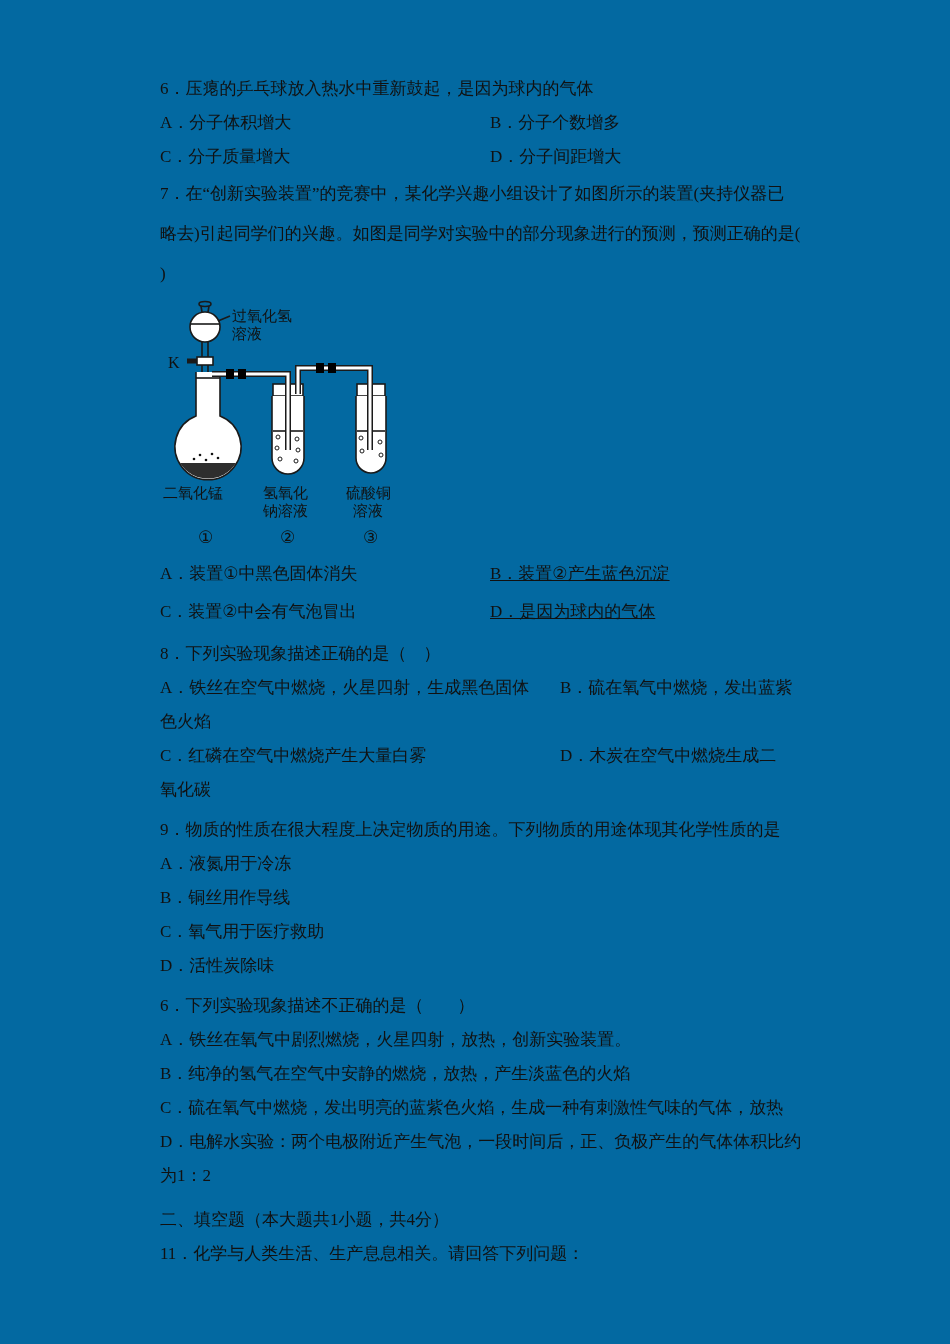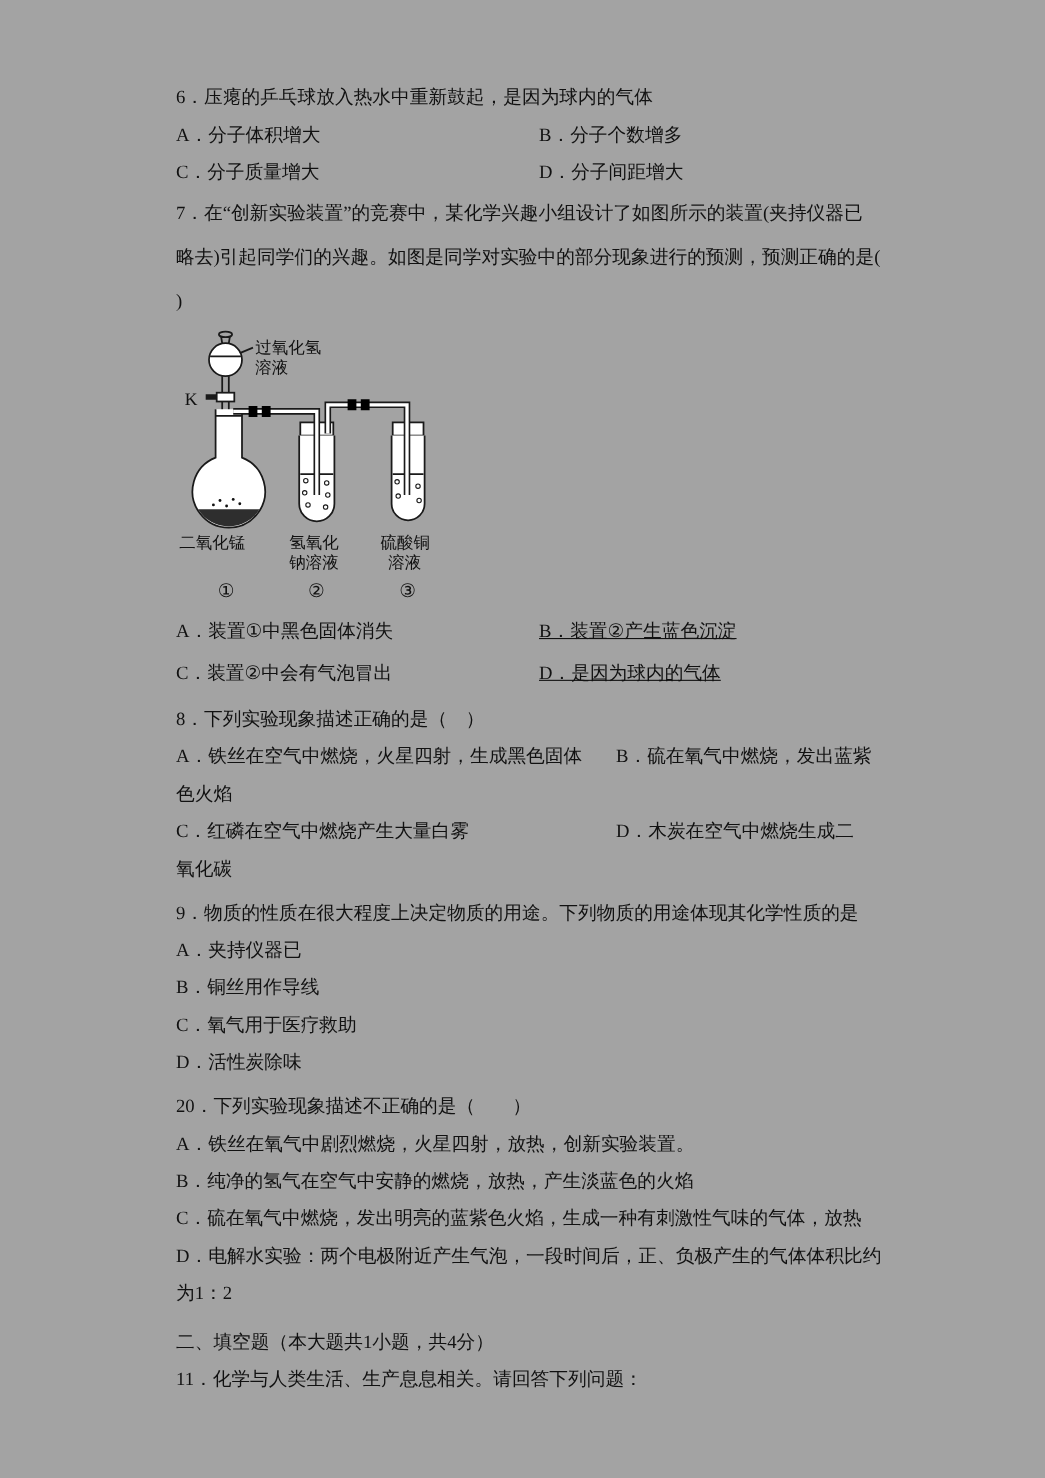--- a/index.html
+++ b/index.html
@@ -2,21 +2,21 @@
 <html><head>
 <meta charset="utf-8">
 <style>
   * { margin:0; padding:0; box-sizing:border-box; }
   html,body { background:#ffffff; }
   body {
     width:950px; height:1344px; position:relative;
     font-family:"Liberation Serif","DejaVu Sans",serif;
     color:#111111;
   }
-  .page { position:absolute; inset:0; background:#a3a3a3; }
+  .page { position:absolute; inset:0; background:#0369a1; }
   .content { position:absolute; left:160px; top:72px; width:668px; font-size:17px; }
   .line { line-height:34px; white-space:nowrap; }
   .stem7 { line-height:40px; white-space:nowrap; }
   .optrow7 { line-height:38px; white-space:nowrap;text-decoration:underline; }
   .col330 { display:inline-block; width:330px; }
   .col400 { display:inline-block; width:400px; }
   .mt6 { margin-top:6px; }
   .mt10 { margin-top:10px; }
   .figure { margin:4px 0 0 0; }
   svg text { font-family:"Liberation Serif","DejaVu Sans",serif; }
@@ -130,26 +130,26 @@
     <div class="line">
       <span class="col400">A．铁丝在空气中燃烧，火星四射，生成黑色固体</span><span>B．硫在氧气中燃烧，发出蓝紫</span>
     </div>
     <p class="line">色火焰</p>
     <div class="line">
       <span class="col400">C．红磷在空气中燃烧产生大量白雾</span><span>D．木炭在空气中燃烧生成二</span>
     </div>
     <p class="line">氧化碳</p>
 
     <p class="line mt6">9．物质的性质在很大程度上决定物质的用途。下列物质的用途体现其化学性质的是</p>
-    <p class="line">A．夹持仪器已</p>
+    <p class="line">A．液氮用于冷冻</p>
     <p class="line">B．铜丝用作导线</p>
     <p class="line">C．氧气用于医疗救助</p>
     <p class="line">D．活性炭除味</p>
 
-    <p class="line mt6">20．下列实验现象描述不正确的是（　　）</p>
+    <p class="line mt6">6．下列实验现象描述不正确的是（　　）</p>
     <p class="line">A．铁丝在氧气中剧烈燃烧，火星四射，放热，创新实验装置。</p>
     <p class="line">B．纯净的氢气在空气中安静的燃烧，放热，产生淡蓝色的火焰</p>
     <p class="line">C．硫在氧气中燃烧，发出明亮的蓝紫色火焰，生成一种有刺激性气味的气体，放热</p>
     <p class="line">D．电解水实验：两个电极附近产生气泡，一段时间后，正、负极产生的气体体积比约</p>
     <p class="line">为1：2</p>
 
     <p class="line mt10">二、填空题（本大题共1小题，共4分）</p>
 
     <p class="line">11．化学与人类生活、生产息息相关。请回答下列问题：</p>
 

